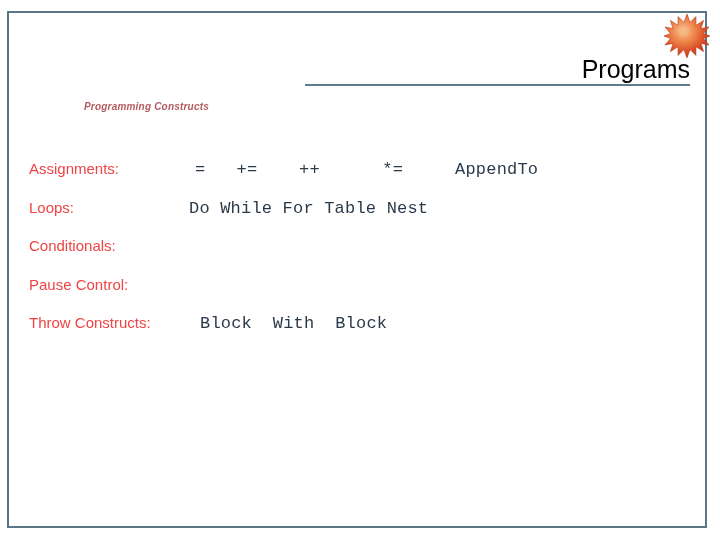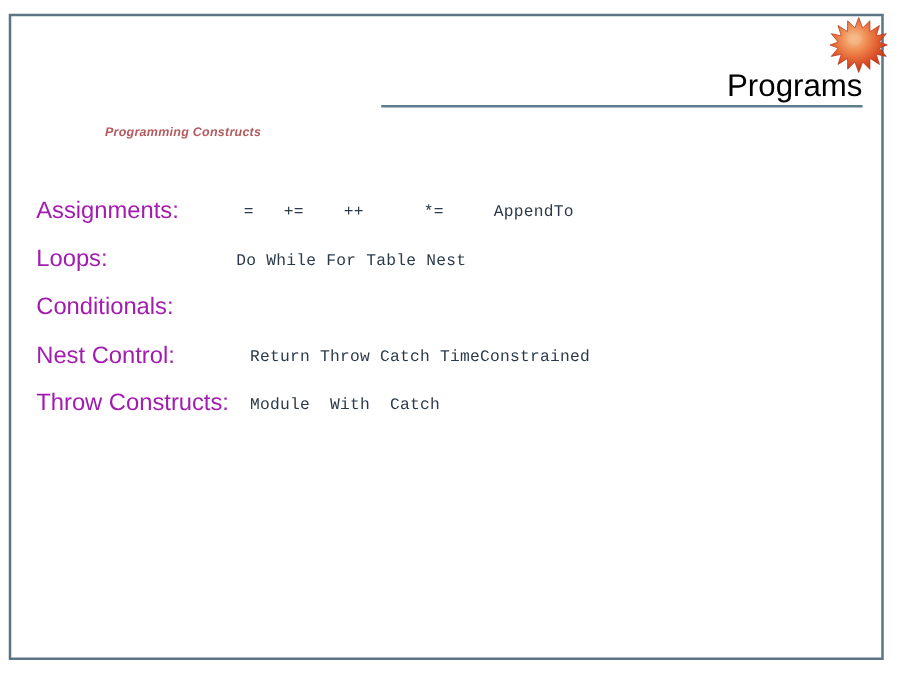--- a/index.html
+++ b/index.html
@@ -105,32 +105,32 @@
   .row {
     position: relative;
     height: 38.6px;
   }
 
   .row-label {
     position: absolute;
     left: 29px;
     top: 0;
     font-family: "Liberation Sans", sans-serif;
-    font-size: 19px;
+    font-size: 15px;
     font-weight: 400;
-    color: #a21caf;
+    color: #ef4444;
     white-space: nowrap;
     line-height: 18px;
   }
 
   .row-values {
     position: absolute;
     top: 2px;
     font-family: "Liberation Mono", "DejaVu Sans Mono", monospace;
-    font-size: 13px;
+    font-size: 17px;
     font-weight: 400;
     color: #2b3a4a;
     white-space: pre;
     line-height: 16px;
   }
 
   
   .row[data-row="0"] .row-values { left: 195px; letter-spacing: 0.2px; }
   .row[data-row="1"] .row-values { left: 189px; letter-spacing: 0.2px; }
   .row[data-row="2"] .row-values { left: 196px; letter-spacing: 0.2px; }
@@ -180,25 +180,24 @@
     <div class="row" data-row="1">
       <div class="row-label">Loops:</div>
       <div class="row-values">Do While For Table Nest</div>
     </div>
 
     <div class="row" data-row="2">
       <div class="row-label">Conditionals:</div>
     </div>
 
     <div class="row" data-row="3">
-      <div class="row-label">Nest Control:</div>
-      <div class="row-values">Return Throw Catch TimeConstrained</div>
+      <div class="row-label">Pause Control:</div>
     </div>
 
     <div class="row" data-row="4">
       <div class="row-label">Throw Constructs:</div>
-      <div class="row-values">Module  With  Catch</div>
+      <div class="row-values">Block  With  Block</div>
     </div>
 
 
   </div>
 
 </div>
 
 </body></html>

